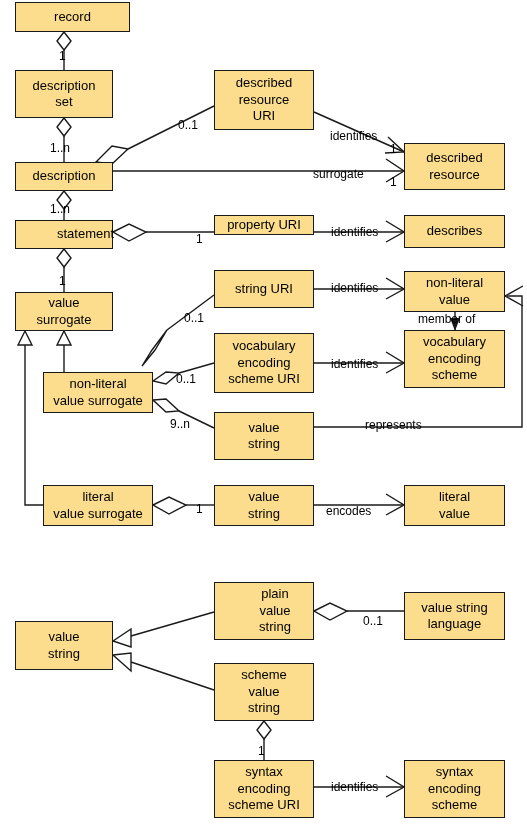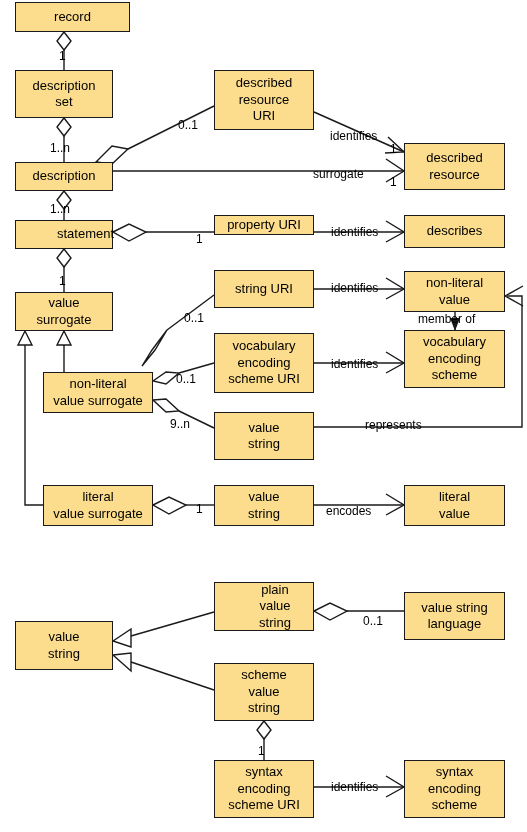--- a/index.html
+++ b/index.html
@@ -149,21 +149,21 @@
       <div class="node" style="left: 404px; top: 215px; width: 101px; height: 33px;">describes</div>
       <div class="node" style="left: 404px; top: 271px; width: 101px; height: 41px;">non-literal
 value</div>
       <div class="node" style="left: 404px; top: 330px; width: 101px; height: 58px;">vocabulary
 encoding
 scheme</div>
       <div class="node" style="left: 404px; top: 485px; width: 101px; height: 41px;">literal
 value</div>
       <div class="node" style="left: 15px; top: 621px; width: 98px; height: 49px;">value
 string</div>
-      <div class="node" style="left: 214px; top: 582px; width: 100px; height: 49px; padding-left: 22px;">plain
+      <div class="node" style="left: 214px; top: 582px; width: 100px; height: 58px; padding-left: 22px;">plain
 value
 string</div>
       <div class="node" style="left: 214px; top: 663px; width: 100px; height: 58px;">scheme
 value
 string</div>
       <div class="node" style="left: 404px; top: 592px; width: 101px; height: 48px;">value string
 language</div>
       <div class="node" style="left: 214px; top: 760px; width: 100px; height: 58px;">syntax
 encoding
 scheme URI</div>

